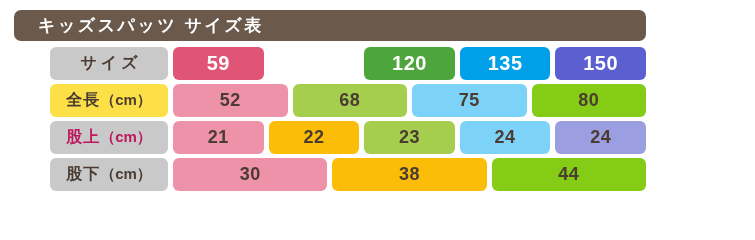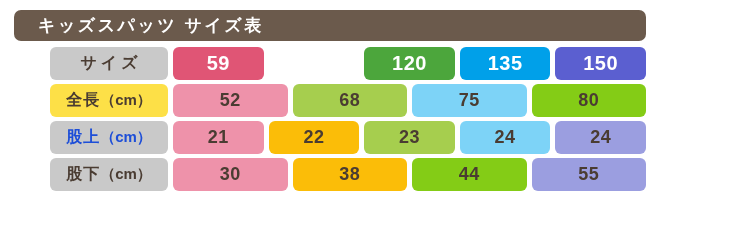--- a/index.html
+++ b/index.html
@@ -111,36 +111,35 @@
           <span>全長</span>
           <span class="unit">（cm）</span>
         </div>
       <div class="cell cell-data" style="background: rgb(238, 146, 170);">52</div>
       <div class="cell cell-data" style="background: rgb(166, 206, 78);">68</div>
       <div class="cell cell-data" style="background: rgb(125, 211, 247);">75</div>
       <div class="cell cell-data" style="background: #84cc16;">80</div>
     </div>
 
     <div class="row row-body">
-      <div class="cell cell-label" style="background: rgb(201, 201, 201); color: #1d4ed8;">
+      <div class="cell cell-label" style="background: rgb(201, 201, 201); color: #be185d;">
           <span>股上</span>
           <span class="unit">（cm）</span>
         </div>
       <div class="cell cell-data" style="background: rgb(238, 146, 170);">21</div>
       <div class="cell cell-data" style="background: rgb(251, 189, 8);">22</div>
       <div class="cell cell-data" style="background: rgb(166, 206, 78);">23</div>
       <div class="cell cell-data" style="background: rgb(125, 211, 247);">24</div>
       <div class="cell cell-data" style="background: rgb(155, 158, 224);">24</div>
     </div>
 
     <div class="row row-body">
       <div class="cell cell-label" style="background: rgb(201, 201, 201); color: rgb(74, 60, 50);">
           <span>股下</span>
           <span class="unit">（cm）</span>
         </div>
       <div class="cell cell-data" style="background: rgb(238, 146, 170);">30</div>
       <div class="cell cell-data" style="background: rgb(251, 189, 8);">38</div>
       <div class="cell cell-data" style="background: #84cc16; text-align: right;">44</div>
-      <div class="cell cell-data" style="background: rgb(155, 158, 224);">55</div>
     </div>
 
   </div>
 </div>
 
 </body></html>

